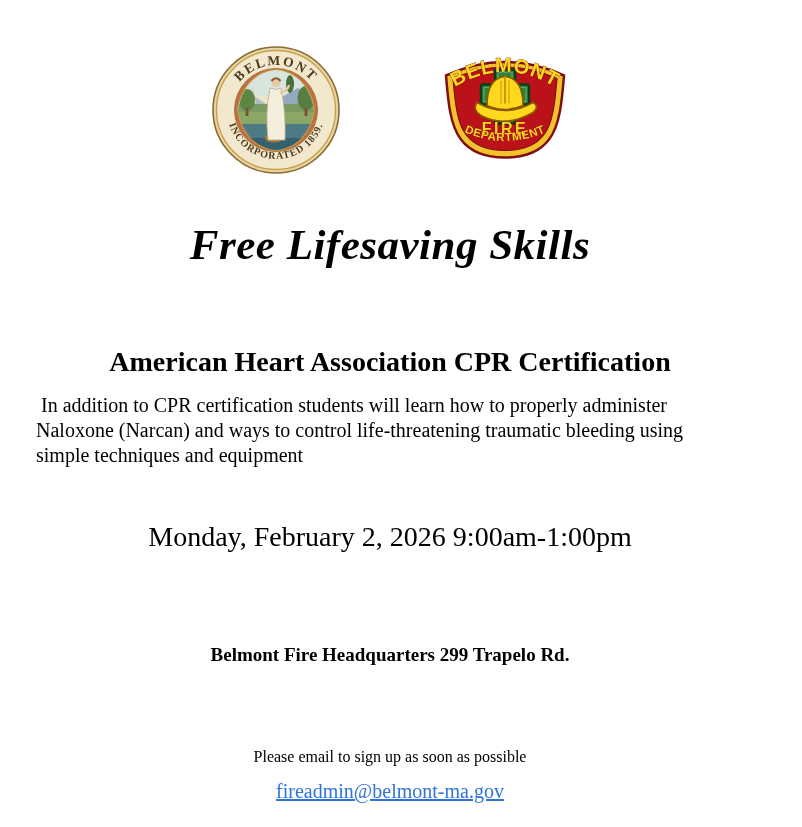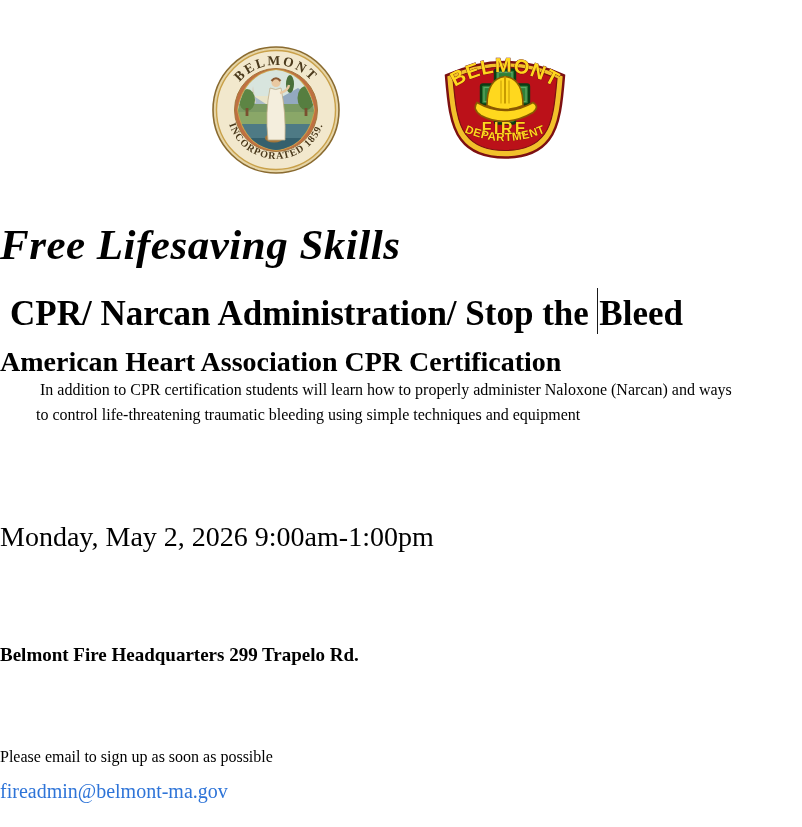--- a/index.html
+++ b/index.html
@@ -10,21 +10,21 @@
     width: 802px;
     height: 827px;
     background: #fff;
     overflow: hidden;
     margin: 0;
   }
   .logo { position: absolute; }
   .seal-logo { left: 212px; top: 46px; width: 128px; height: 128px; }
   .badge-logo { left: 441px; top: 45px; width: 128px; height: 116px; }
 
-  .txt { position: absolute; left: 0; width: 780px; }
+  .txt { position: absolute; left: 0; width: 780px; text-align: center; }
 
   .title {
     top: 220px;
     font-size: 43px;
     font-weight: bold;
     font-style: italic;
     letter-spacing: 0.5px;
   }
   .headline {
     top: 288px;
@@ -42,24 +42,24 @@
     vertical-align: -9px;
     margin: 0 1px 0 8px;
   }
   .certification {
     top: 346px;
     font-size: 28px;
     font-weight: bold;
   }
   .description {
     position: absolute;
-    top: 377px;
+    top: 393px;
     left: 36px;
     width: 702px;
-    font-size: 16px;
+    font-size: 20px;
     line-height: 25px;
     text-align: left;
     white-space: pre-wrap;
   }
   .datetime {
     top: 521px;
     font-size: 28px;
   }
   .location {
     top: 644px;
@@ -68,20 +68,21 @@
   }
   .signup {
     top: 748px;
     font-size: 16px;
     font-weight: normal;
   }
   .email-row { top: 780px; }
   .email-link {
     font-size: 20px;
     color: #2e74d8;
+    text-decoration: underline;
     cursor: pointer;
   }
   svg text { font-family: "Liberation Sans", sans-serif; }
   svg .serif-t { font-family: "Liberation Serif", serif; }
 </style>
 </head>
 <body>
 
 <div class="page">
 
@@ -147,27 +148,26 @@
       <textPath href="#badgeTopArc" startOffset="50%" text-anchor="middle">BELMONT</textPath>
     </text>
     <text x="64" y="88" text-anchor="middle" font-size="16" font-weight="bold" fill="#ffd81e" letter-spacing="2.5" stroke="#6b1010" stroke-width="0.6" paint-order="stroke">FIRE</text>
     <text font-size="11.5" font-weight="bold" fill="#ffd81e" letter-spacing="0.5" stroke="#6b1010" stroke-width="0.5" paint-order="stroke">
       <textPath href="#badgeBottomArc" startOffset="50%" text-anchor="middle">DEPARTMENT</textPath>
     </text>
   </svg>
 
   <h1 class="txt title">Free Lifesaving Skills</h1>
 
-  <h2 class="txt headline"><span>CPR/ Narcan Administration/ Stop the</span><span class="caret"></span><span>Bleed</span></h2>
 
   <h3 class="txt certification">American Heart Association CPR Certification</h3>
 
   <p class="description"> In addition to CPR certification students will learn how to properly administer Naloxone (Narcan) and ways to control life-threatening traumatic bleeding using simple techniques and equipment</p>
 
-  <div class="txt datetime">Monday, May 2, 2026 9:00am-1:00pm</div>
+  <div class="txt datetime">Monday, February 2, 2026 9:00am-1:00pm</div>
 
   <div class="txt location">Belmont Fire Headquarters 299 Trapelo Rd.</div>
 
   <div class="txt signup">Please email to sign up as soon as possible</div>
 
   <div class="txt email-row">
     <a class="email-link">fireadmin@belmont-ma.gov</a>
   </div>
 
 </div>

